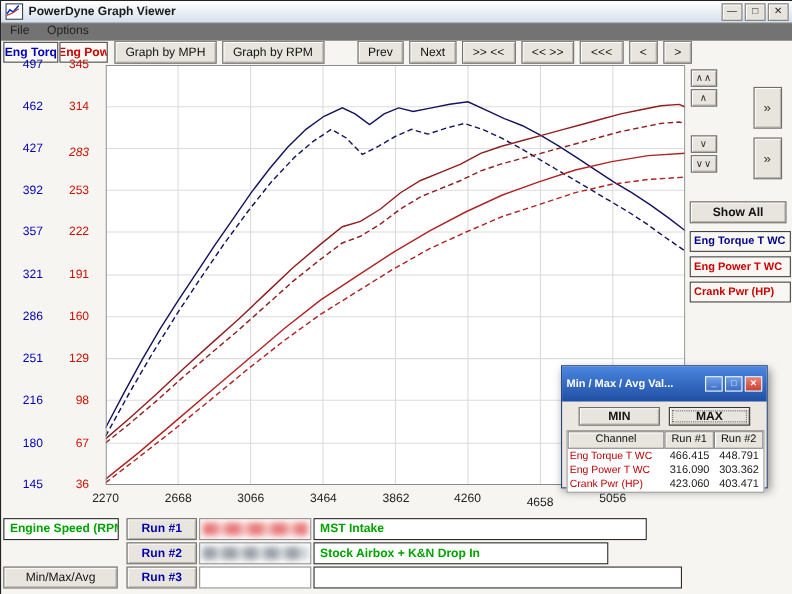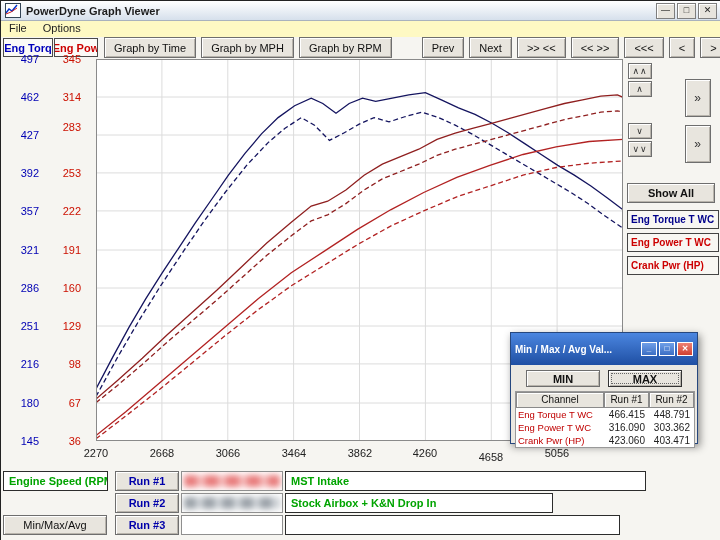--- a/index.html
+++ b/index.html
@@ -10,21 +10,21 @@
   .titlebar{position:absolute;left:0;top:0;right:0;height:20px;
             background:linear-gradient(#ffffff,#d6e0ec);border-bottom:1px solid #a9b2bd;
             display:flex;align-items:center;gap:5px;padding:0 4px;box-sizing:border-box;}
   .title-text{font-weight:bold;color:#1c1c1c;}
   .win-btns{margin-left:auto;display:flex;gap:2px;}
   .win-btn{width:17px;height:14px;background:#e7e4dd;border:1px solid #7e7e7e;
            box-shadow:inset 1px 1px 0 #fff;font-size:9px;line-height:13px;text-align:center;color:#222;}
 
   
   .menubar{position:absolute;left:0;top:20px;right:0;height:16px;display:flex;gap:16px;
-           padding:1px 8px;box-sizing:border-box;background:#fef9c3;}
+           padding:1px 8px;box-sizing:border-box;background:#737373;}
   .menubar span{color:#222;}
 
   
   .axis-head{position:absolute;top:37px;height:19px;border:1px solid #4a4a4a;background:#fbfaf7;
              display:flex;align-items:center;justify-content:center;font-weight:bold;box-sizing:border-box;}
   #axis-head-left{left:2px;width:50px;color:#0000bb;}
   #axis-head-right{left:53px;width:44px;color:#cc0000;overflow:hidden;white-space:nowrap;}
   .toolbar{position:absolute;left:103px;top:36px;height:21px;display:flex;gap:5px;}
   .raised{background:#e8e5de;border:1px solid #6e6e6e;
           box-shadow:inset 1px 1px 0 #ffffff, inset -1px -1px 0 #b8b4ac;box-sizing:border-box;}
@@ -103,21 +103,20 @@
 
   <div class="menubar">
       <span>File</span>
       <span>Options</span>
     </div>
 
   <div class="axis-head" id="axis-head-left">Eng Torq</div>
   <div class="axis-head" id="axis-head-right">Eng Pow</div>
 
   <div class="toolbar">
-      <div class="tb-btn raised">Graph by Time</div>
       <div class="tb-btn raised">Graph by MPH</div>
       <div class="tb-btn raised">Graph by RPM</div>
       <div class="tb-spacer"></div>
       <div class="tb-btn raised">Prev</div>
       <div class="tb-btn raised">Next</div>
       <div class="tb-btn raised">&gt;&gt; &lt;&lt;</div>
       <div class="tb-btn raised">&lt;&lt; &gt;&gt;</div>
       <div class="tb-btn raised">&lt;&lt;&lt;</div>
       <div class="tb-btn raised">&lt;</div>
       <div class="tb-btn raised">&gt;</div>
@@ -205,21 +204,21 @@
         </div>
     </div>
   </div>
 
   <div class="note-box" style="left:2px;top:470px;width:105px;">Engine Speed (RPM)</div>
 
   <div class="run-btn raised" style="left:114px;top:470px;">Run #1</div>
   <div class="redact red" style="left:180px;top:470px;">
       <div class="blur"></div>
     </div>
-  <div class="note-box" style="left:284px;top:470px;width:361px;">MST Intake</div>
+  <div class="note-box" style="left:284px;top:470px;width:303px;">MST Intake</div>
 
   <div class="run-btn raised" style="left:114px;top:492px;">Run #2</div>
   <div class="redact grey" style="left:180px;top:492px;">
       <div class="blur"></div>
     </div>
   <div class="note-box" style="left:284px;top:492px;width:268px;">Stock Airbox + K&amp;N Drop In</div>
 
   <div class="plain-btn raised" style="left:2px;top:514px;width:104px;height:20px;">Min/Max/Avg</div>
   <div class="run-btn raised" style="left:114px;top:514px;">Run #3</div>
   <div class="redact" style="left:180px;top:514px;"></div>
@@ -231,21 +230,21 @@
     <div class="ytick-left" style="top: 166px;">392</div>
     <div class="ytick-left" style="top: 204px;">357</div>
     <div class="ytick-left" style="top: 243px;">321</div>
     <div class="ytick-left" style="top: 281px;">286</div>
     <div class="ytick-left" style="top: 319px;">251</div>
     <div class="ytick-left" style="top: 357px;">216</div>
     <div class="ytick-left" style="top: 396px;">180</div>
     <div class="ytick-left" style="top: 434px;">145</div>
     <div class="ytick-right" style="top: 52px;">345</div>
     <div class="ytick-right" style="top: 90px;">314</div>
-    <div class="ytick-right" style="top: 120px;">283</div>
+    <div class="ytick-right" style="top: 132px; font-style: italic;">283</div>
     <div class="ytick-right" style="top: 166px;">253</div>
     <div class="ytick-right" style="top: 204px;">222</div>
     <div class="ytick-right" style="top: 243px;">191</div>
     <div class="ytick-right" style="top: 281px;">160</div>
     <div class="ytick-right" style="top: 319px;">129</div>
     <div class="ytick-right" style="top: 357px;">98</div>
     <div class="ytick-right" style="top: 396px;">67</div>
     <div class="ytick-right" style="top: 434px;">36</div>
     <div class="xtick" style="top: 446px; left: 73px;">2270</div>
     <div class="xtick" style="top: 446px; left: 139px;">2668</div>

